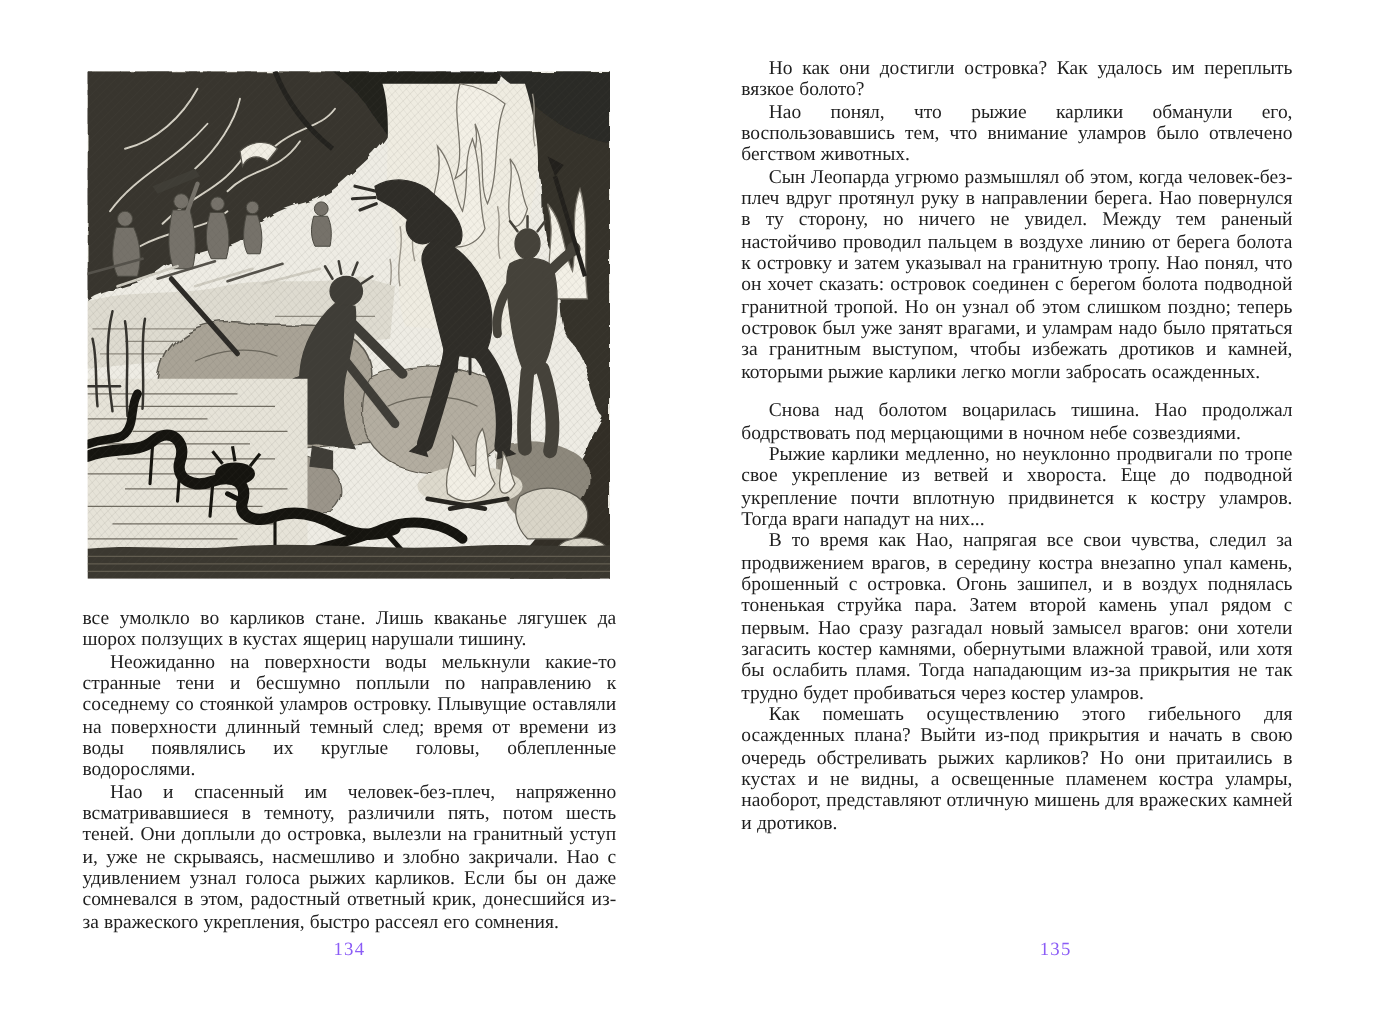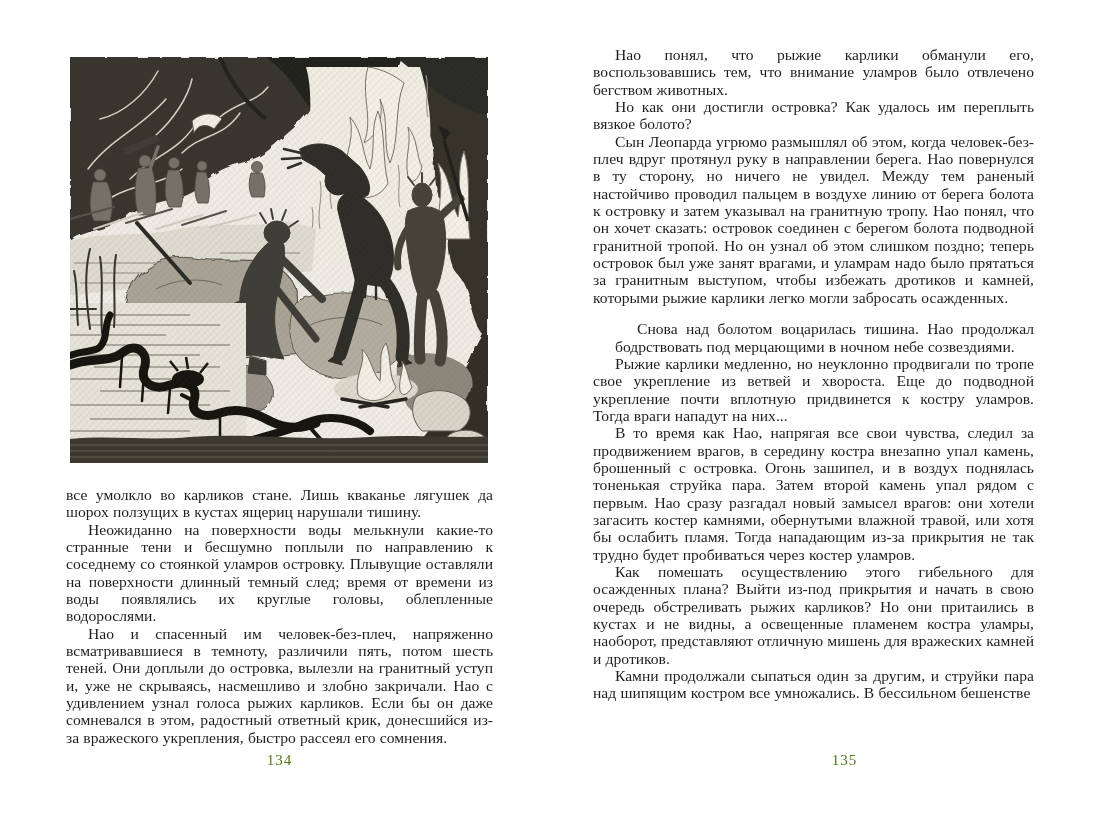--- a/index.html
+++ b/index.html
@@ -7,22 +7,22 @@
   .spread{position:relative;width:1100px;height:825px;background:#ffffff;overflow:hidden;
           font-family:"Liberation Serif","DejaVu Serif",serif;color:#1f1f1f;}
   .illustration{position:absolute;left:70px;top:57px;width:418px;height:406px;margin:0;}
   .illustration svg{display:block;width:418px;height:406px;}
   .text-block{position:absolute;}
   .text-left{left:66px;top:486px;width:427px;}
   .text-right{left:593px;top:46px;width:441px;}
   .para{margin:0;text-align:justify;font-size:15.6px;line-height:17.35px;
         hyphens:auto;-webkit-hyphens:auto;word-spacing:0.02em;}
   .para.indent{text-indent:22px;}
-  .para.space-before{margin-top:14px;margin-left:22px;}
-  .page-number{position:absolute;top:752px;text-align:center;font-size:15px;color:#4d7c0f;
+  .para.space-before{margin-top:14px;}
+  .page-number{position:absolute;top:752px;text-align:center;font-size:15px;color:#8b5cf6;
                letter-spacing:1px;}
   .page-number-left{left:66px;width:427px;}
   .page-number-right{left:624px;width:441px;}
 </style>
 </head>
 <body>
 
 <div class="spread">
 
   <div>
@@ -231,25 +231,24 @@
     <div class="text-block text-left">
         <p class="para" lang="ru">все умолкло во карликов стане. Лишь кваканье лягушек да шорох ползущих в кустах ящериц нарушали тишину.</p>
         <p class="para indent" lang="ru">Неожиданно на поверхности воды мелькнули какие-то странные тени и бесшумно поплыли по направлению к соседнему со стоянкой уламров островку. Плывущие оставляли на поверхности длинный темный след; время от времени из воды появлялись их круглые головы, облепленные водорослями.</p>
         <p class="para indent" lang="ru">Нао и спасенный им человек-без-плеч, напряженно всматривавшиеся в темноту, различили пять, потом шесть теней. Они доплыли до островка, вылезли на гранитный уступ и, уже не скрываясь, насмешливо и злобно закричали. Нао с удивлением узнал голоса рыжих карликов. Если бы он даже сомневался в этом, радостный ответный крик, донесшийся из-за вражеского укрепления, быстро рассеял его сомнения.</p>
       </div>
     <div class="page-number page-number-left">134</div>
   </div>
 
   <div>
     <div class="text-block text-right">
+        <p class="para indent" lang="ru">Но как они достигли островка? Как удалось им переплыть вязкое болото?</p>
         <p class="para indent" lang="ru">Нао понял, что рыжие карлики обманули его, воспользовавшись тем, что внимание уламров было отвлечено бегством животных.</p>
-        <p class="para indent" lang="ru">Но как они достигли островка? Как удалось им переплыть вязкое болото?</p>
         <p class="para indent" lang="ru">Сын Леопарда угрюмо размышлял об этом, когда человек-без-плеч вдруг протянул руку в направлении берега. Нао повернулся в ту сторону, но ничего не увидел. Между тем раненый настойчиво проводил пальцем в воздухе линию от берега болота к островку и затем указывал на гранитную тропу. Нао понял, что он хочет сказать: островок соединен с берегом болота подводной гранитной тропой. Но он узнал об этом слишком поздно; теперь островок был уже занят врагами, и уламрам надо было прятаться за гранитным выступом, чтобы избежать дротиков и камней, которыми рыжие карлики легко могли забросать осажденных.</p>
         <p class="para indent space-before" lang="ru">Снова над болотом воцарилась тишина. Нао продолжал бодрствовать под мерцающими в ночном небе созвездиями.</p>
         <p class="para indent" lang="ru">Рыжие карлики медленно, но неуклонно продвигали по тропе свое укрепление из ветвей и хвороста. Еще до подводной укрепление почти вплотную придвинется к костру уламров. Тогда враги нападут на них...</p>
         <p class="para indent" lang="ru">В то время как Нао, напрягая все свои чувства, следил за продвижением врагов, в середину костра внезапно упал камень, брошенный с островка. Огонь зашипел, и в воздух поднялась тоненькая струйка пара. Затем второй камень упал рядом с первым. Нао сразу разгадал новый замысел врагов: они хотели загасить костер камнями, обернутыми влажной травой, или хотя бы ослабить пламя. Тогда нападающим из-за прикрытия не так трудно будет пробиваться через костер уламров.</p>
         <p class="para indent" lang="ru">Как помешать осуществлению этого гибельного для осажденных плана? Выйти из-под прикрытия и начать в свою очередь обстреливать рыжих карликов? Но они притаились в кустах и не видны, а освещенные пламенем костра уламры, наоборот, представляют отличную мишень для вражеских камней и дротиков.</p>
-        <p class="para indent" lang="ru">Камни продолжали сыпаться один за другим, и струйки пара над шипящим костром все умножались. В бессильном бешенстве</p>
       </div>
     <div class="page-number page-number-right">135</div>
   </div>
 
 </div>
 
 </body></html>

